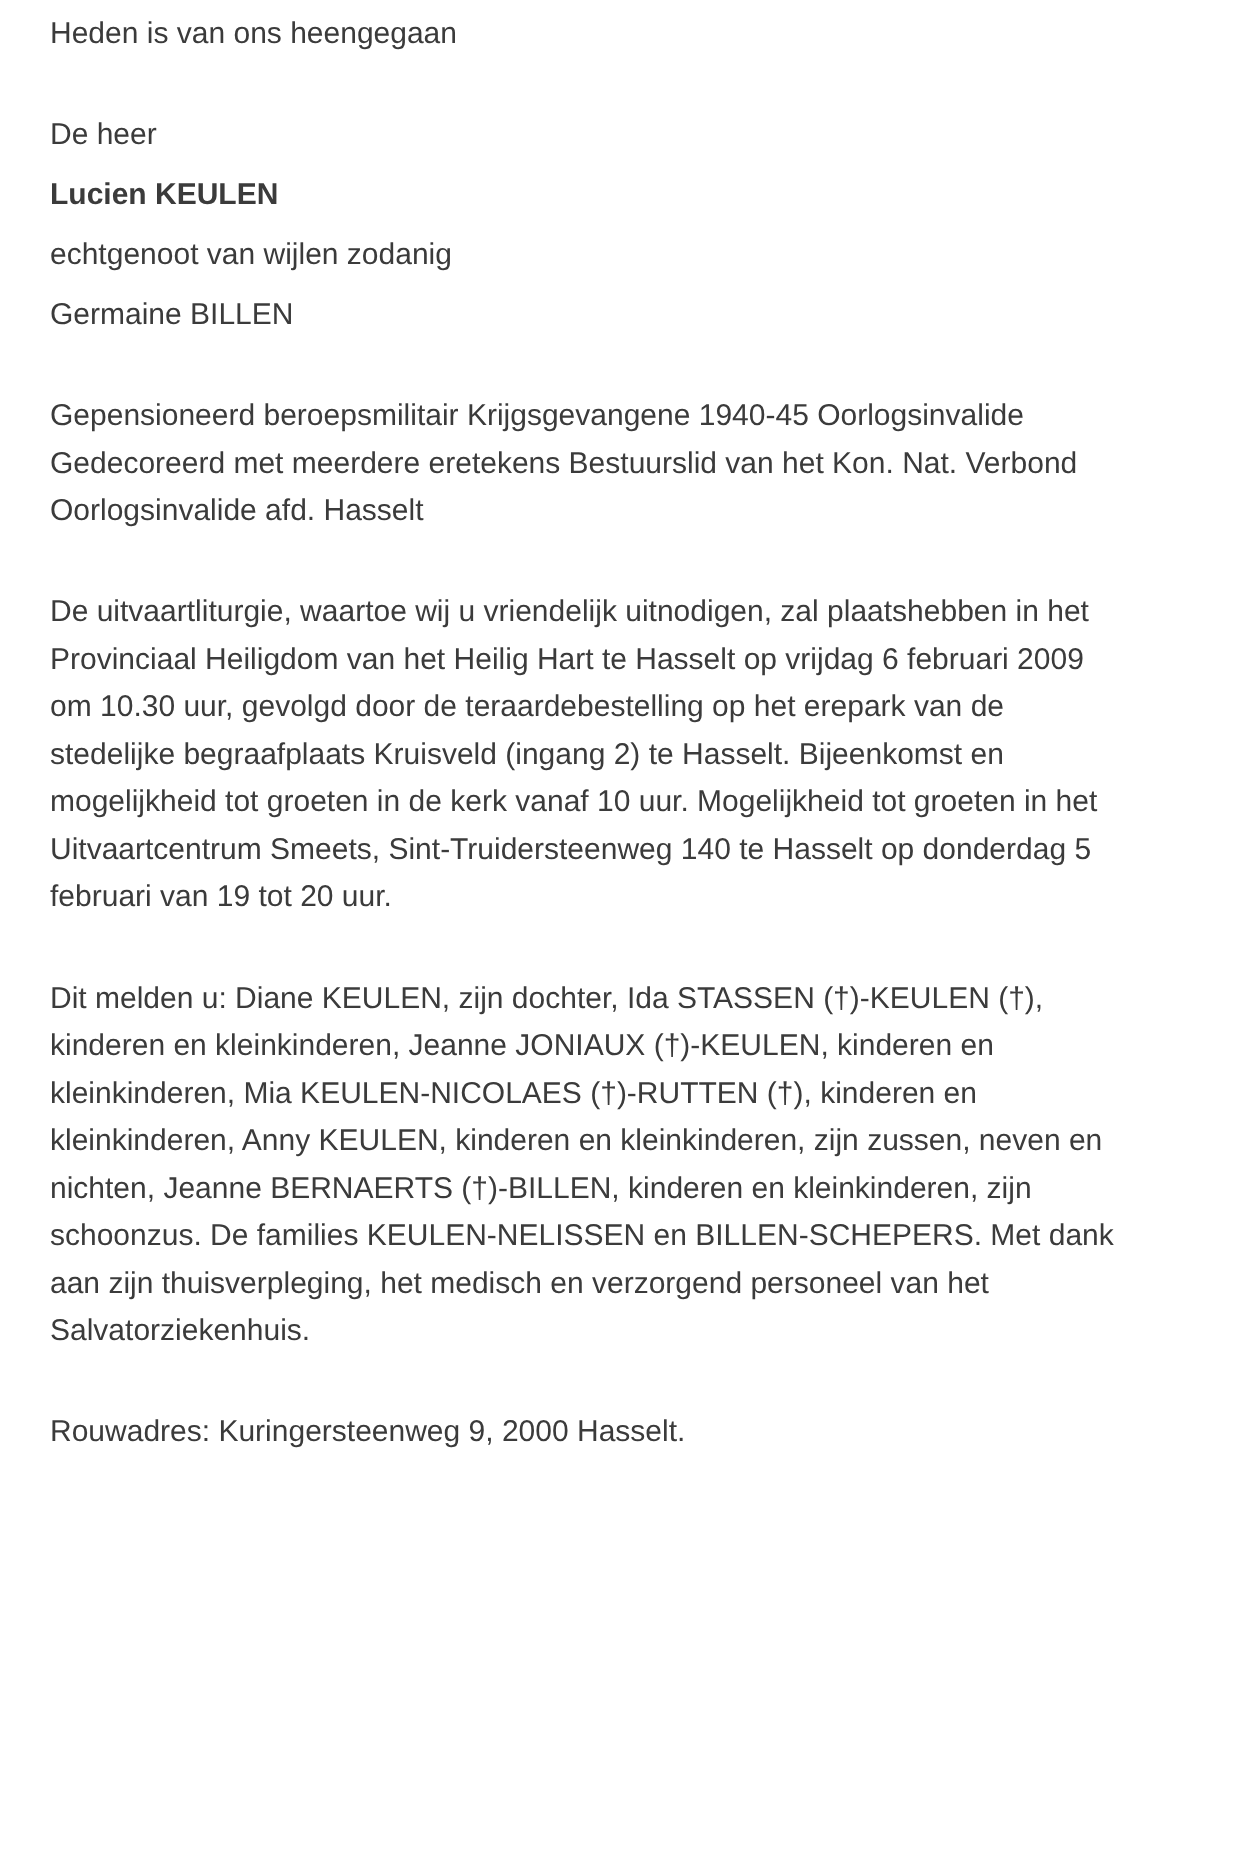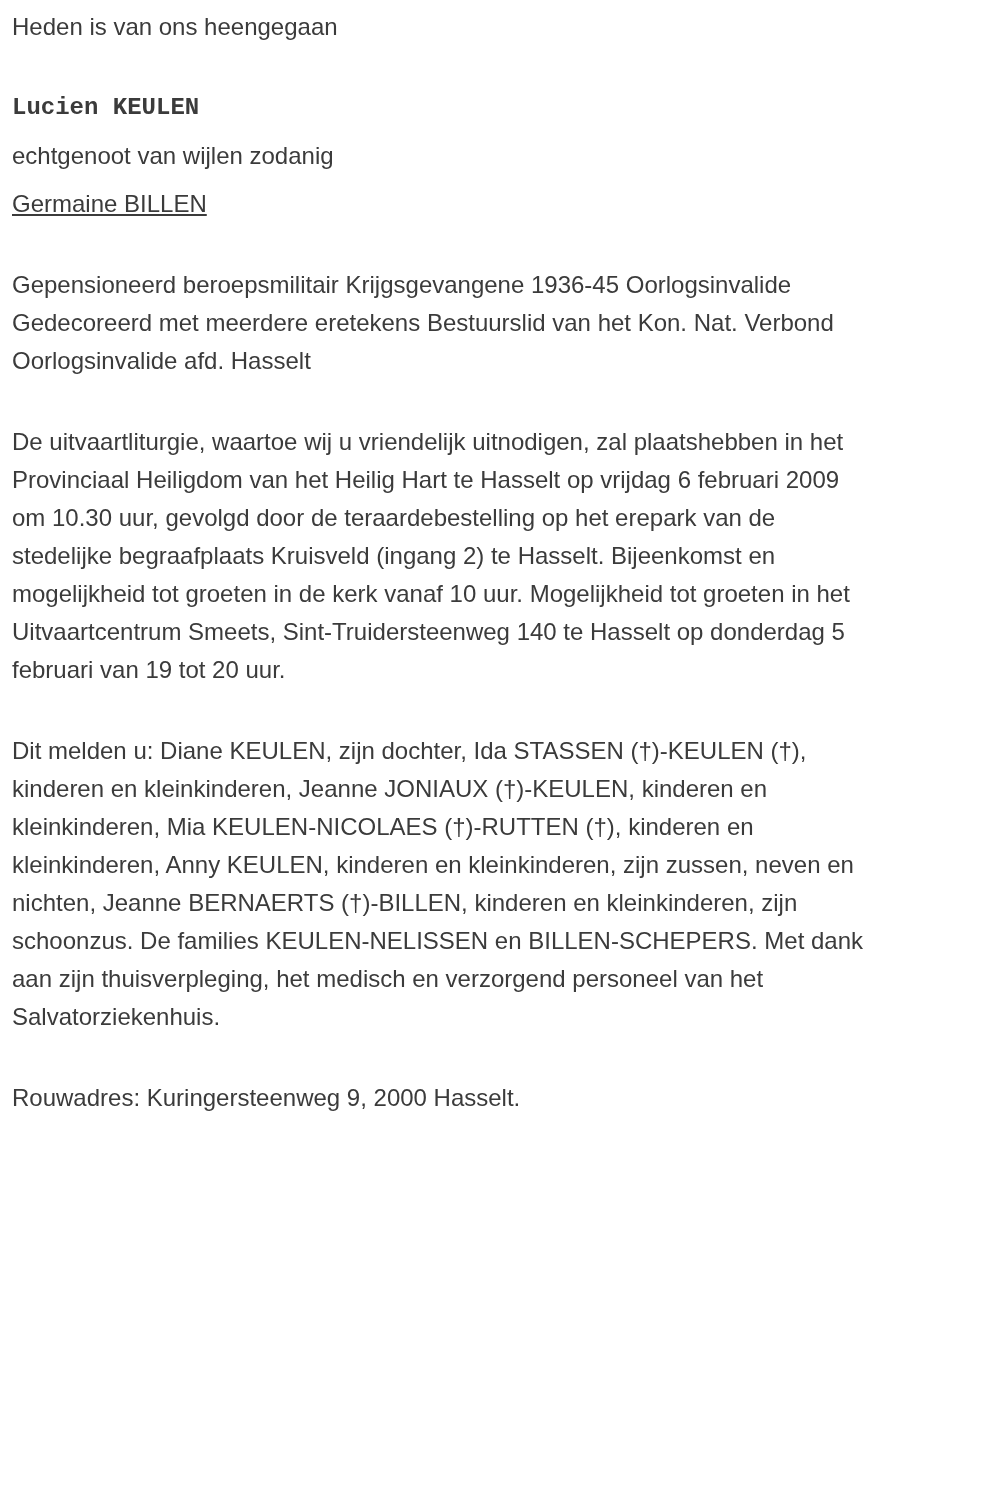--- a/index.html
+++ b/index.html
@@ -13,51 +13,51 @@
     font-family: "Liberation Sans", "DejaVu Sans", sans-serif;
     color: #3b3b3b;
     -webkit-font-smoothing: antialiased;
   }
   .obituary {
     box-sizing: border-box;
     width: 880px;
     padding: 8px 10px 20px 12px;
     font-size: 24px;
     line-height: 38px;
+    margin-left: 28px;
   }
   .obituary p {
     margin: 0 0 43px 0;
   }
   .obituary p.tight {
     margin: 0 0 10px 0;
   }
   .obituary p.tight-last {
     margin: 0 0 43px 0;
-    text-decoration: underline;
   }
   .name-bold {
     font-weight: 700;
-    font-family: Liberation Mono, monospace;
   }
 </style>
 </head>
 <body>
 
 <article class="obituary">
 
   <p>Heden is van ons heengegaan</p>
 
+  <p class="tight">De heer</p>
 
   <p class="tight name-bold">Lucien KEULEN</p>
 
   <p class="tight">echtgenoot van wijlen zodanig</p>
 
   <p class="tight-last">Germaine BILLEN</p>
 
-  <p>Gepensioneerd beroepsmilitair Krijgsgevangene 1936-45 Oorlogsinvalide Gedecoreerd met meerdere eretekens Bestuurslid van het Kon. Nat. Verbond Oorlogsinvalide afd. Hasselt</p>
+  <p>Gepensioneerd beroepsmilitair Krijgsgevangene 1940-45 Oorlogsinvalide Gedecoreerd met meerdere eretekens Bestuurslid van het Kon. Nat. Verbond Oorlogsinvalide afd. Hasselt</p>
 
 
   <p>De uitvaartliturgie, waartoe wij u vriendelijk uitnodigen, zal plaatshebben in het Provinciaal Heiligdom van het Heilig Hart te Hasselt op vrijdag 6 februari 2009 om 10.30 uur, gevolgd door de teraardebestelling op het erepark van de stedelijke begraafplaats Kruisveld (ingang 2) te Hasselt. Bijeenkomst en mogelijkheid tot groeten in de kerk vanaf 10 uur. Mogelijkheid tot groeten in het Uitvaartcentrum Smeets, Sint-Truidersteenweg 140 te Hasselt op donderdag 5 februari van 19 tot 20 uur.</p>
 
   <p>Dit melden u: Diane KEULEN, zijn dochter, Ida STASSEN (†)-KEULEN (†), kinderen en kleinkinderen, Jeanne JONIAUX (†)-KEULEN, kinderen en kleinkinderen, Mia KEULEN-NICOLAES (†)-RUTTEN (†), kinderen en kleinkinderen, Anny KEULEN, kinderen en kleinkinderen, zijn zussen, neven en nichten, Jeanne BERNAERTS (†)-BILLEN, kinderen en kleinkinderen, zijn schoonzus. De families KEULEN-NELISSEN en BILLEN-SCHEPERS. Met dank aan zijn thuisverpleging, het medisch en verzorgend personeel van het Salvatorziekenhuis.</p>
 
   <p>Rouwadres: Kuringersteenweg 9, 2000 Hasselt.</p>
 
 
 </article>

